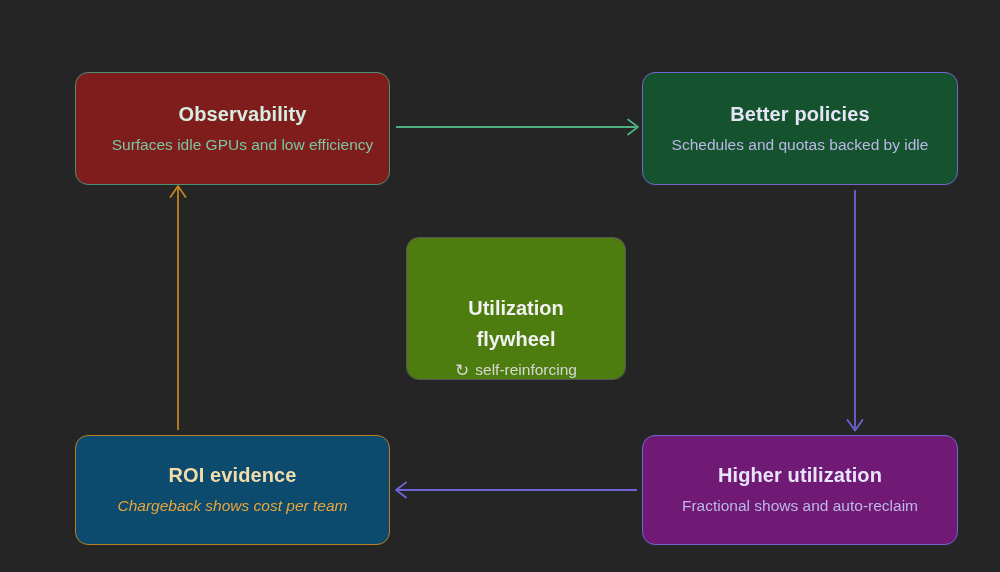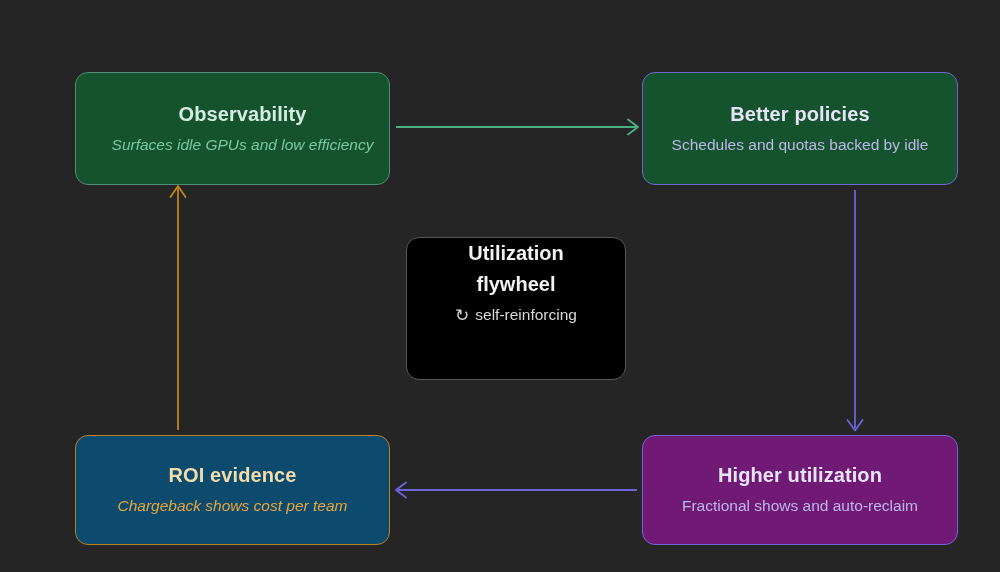--- a/index.html
+++ b/index.html
@@ -32,24 +32,24 @@
   .node .subtitle {
     font-size:15.5px;
     font-weight:400;
     white-space:nowrap;
     line-height:1.2;
     margin-top:11px;
   }
 
   #node-observability {
     left:75px; top:72px; width:315px; height:113px;
-    background:#14532d; border-color:#4f8d74;padding-left:20px;
+    background:#7f1d1d; border-color:#4f8d74;padding-left:20px;
   }
   #node-observability .title { color:#d6eee1; }
-  #node-observability .subtitle { color:#79c6a2;font-style:italic; }
+  #node-observability .subtitle { color:#79c6a2; }
 
   #node-better-policies {
     left:642px; top:72px; width:316px; height:113px;
     background:#14532d; border-color:#6f67cf;
   }
   #node-better-policies .title { color:#e6e4f7; }
   #node-better-policies .subtitle { color:#bcb8e8; }
 
   #node-higher-utilization {
     left:642px; top:435px; width:316px; height:110px;
@@ -64,25 +64,25 @@
   }
   #node-roi-evidence .title { color:#f2dcab; }
   #node-roi-evidence .subtitle { color:#e9a63c;font-style:italic; }
 
   
   #node-flywheel {
     position:absolute;
     left:406px; top:237px; width:220px; height:143px;
     border:1.2px solid #575757;
     border-radius:13px;
-    background:#000000;
+    background:#4d7c0f;
     display:flex;
     flex-direction:column;
     align-items:center;
-    justify-content:flex-start;
+    justify-content:flex-end;
     text-align:center;
   }
   #node-flywheel .hub-title {
     font-size:20px; font-weight:700; color:#f2f2f2;
     line-height:1.55; max-width:140px;
   }
   #node-flywheel .hub-sub {
     font-size:15.5px; color:#d8d8d8; margin-top:6px;
     display:flex; align-items:center; gap:6px; white-space:nowrap;
   }

